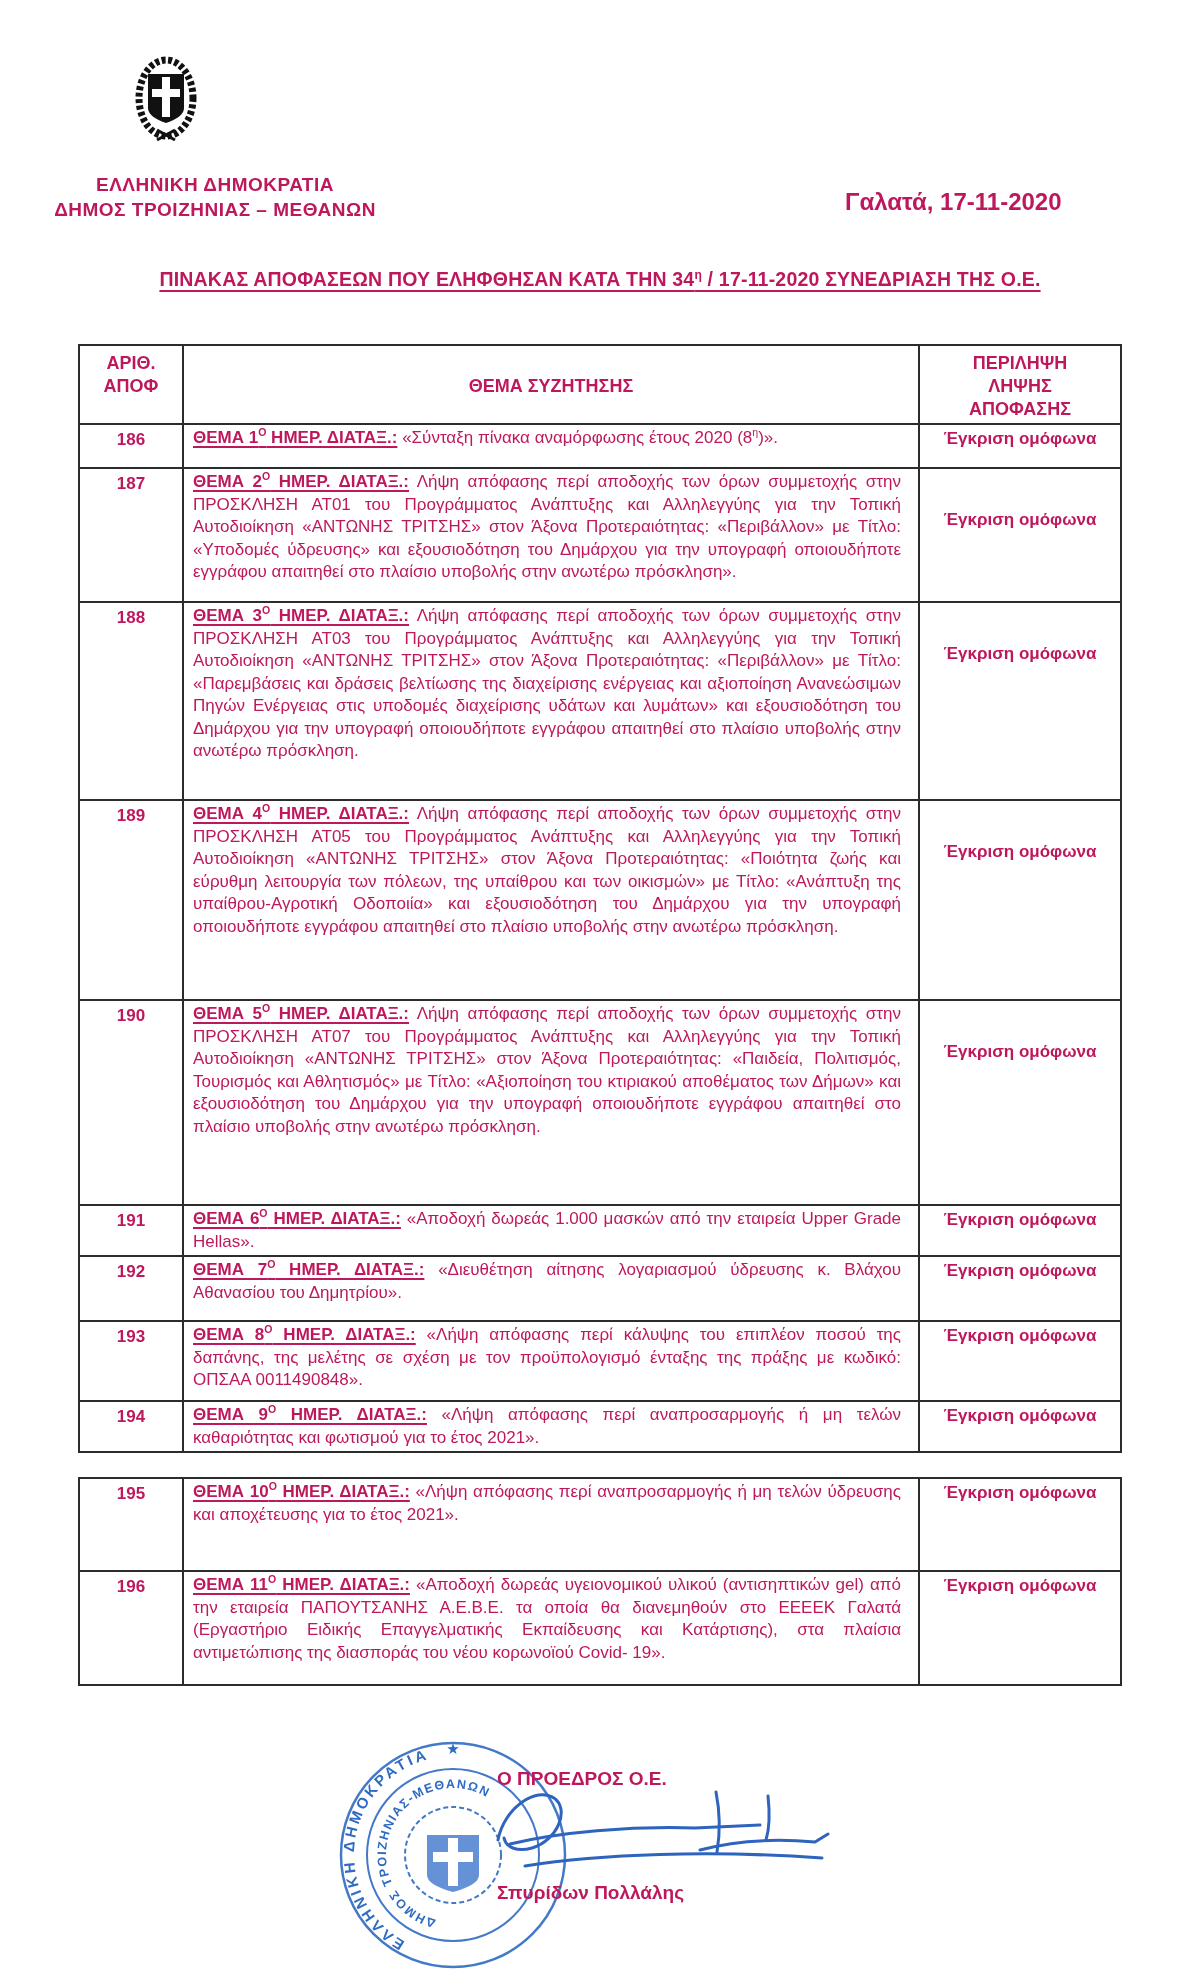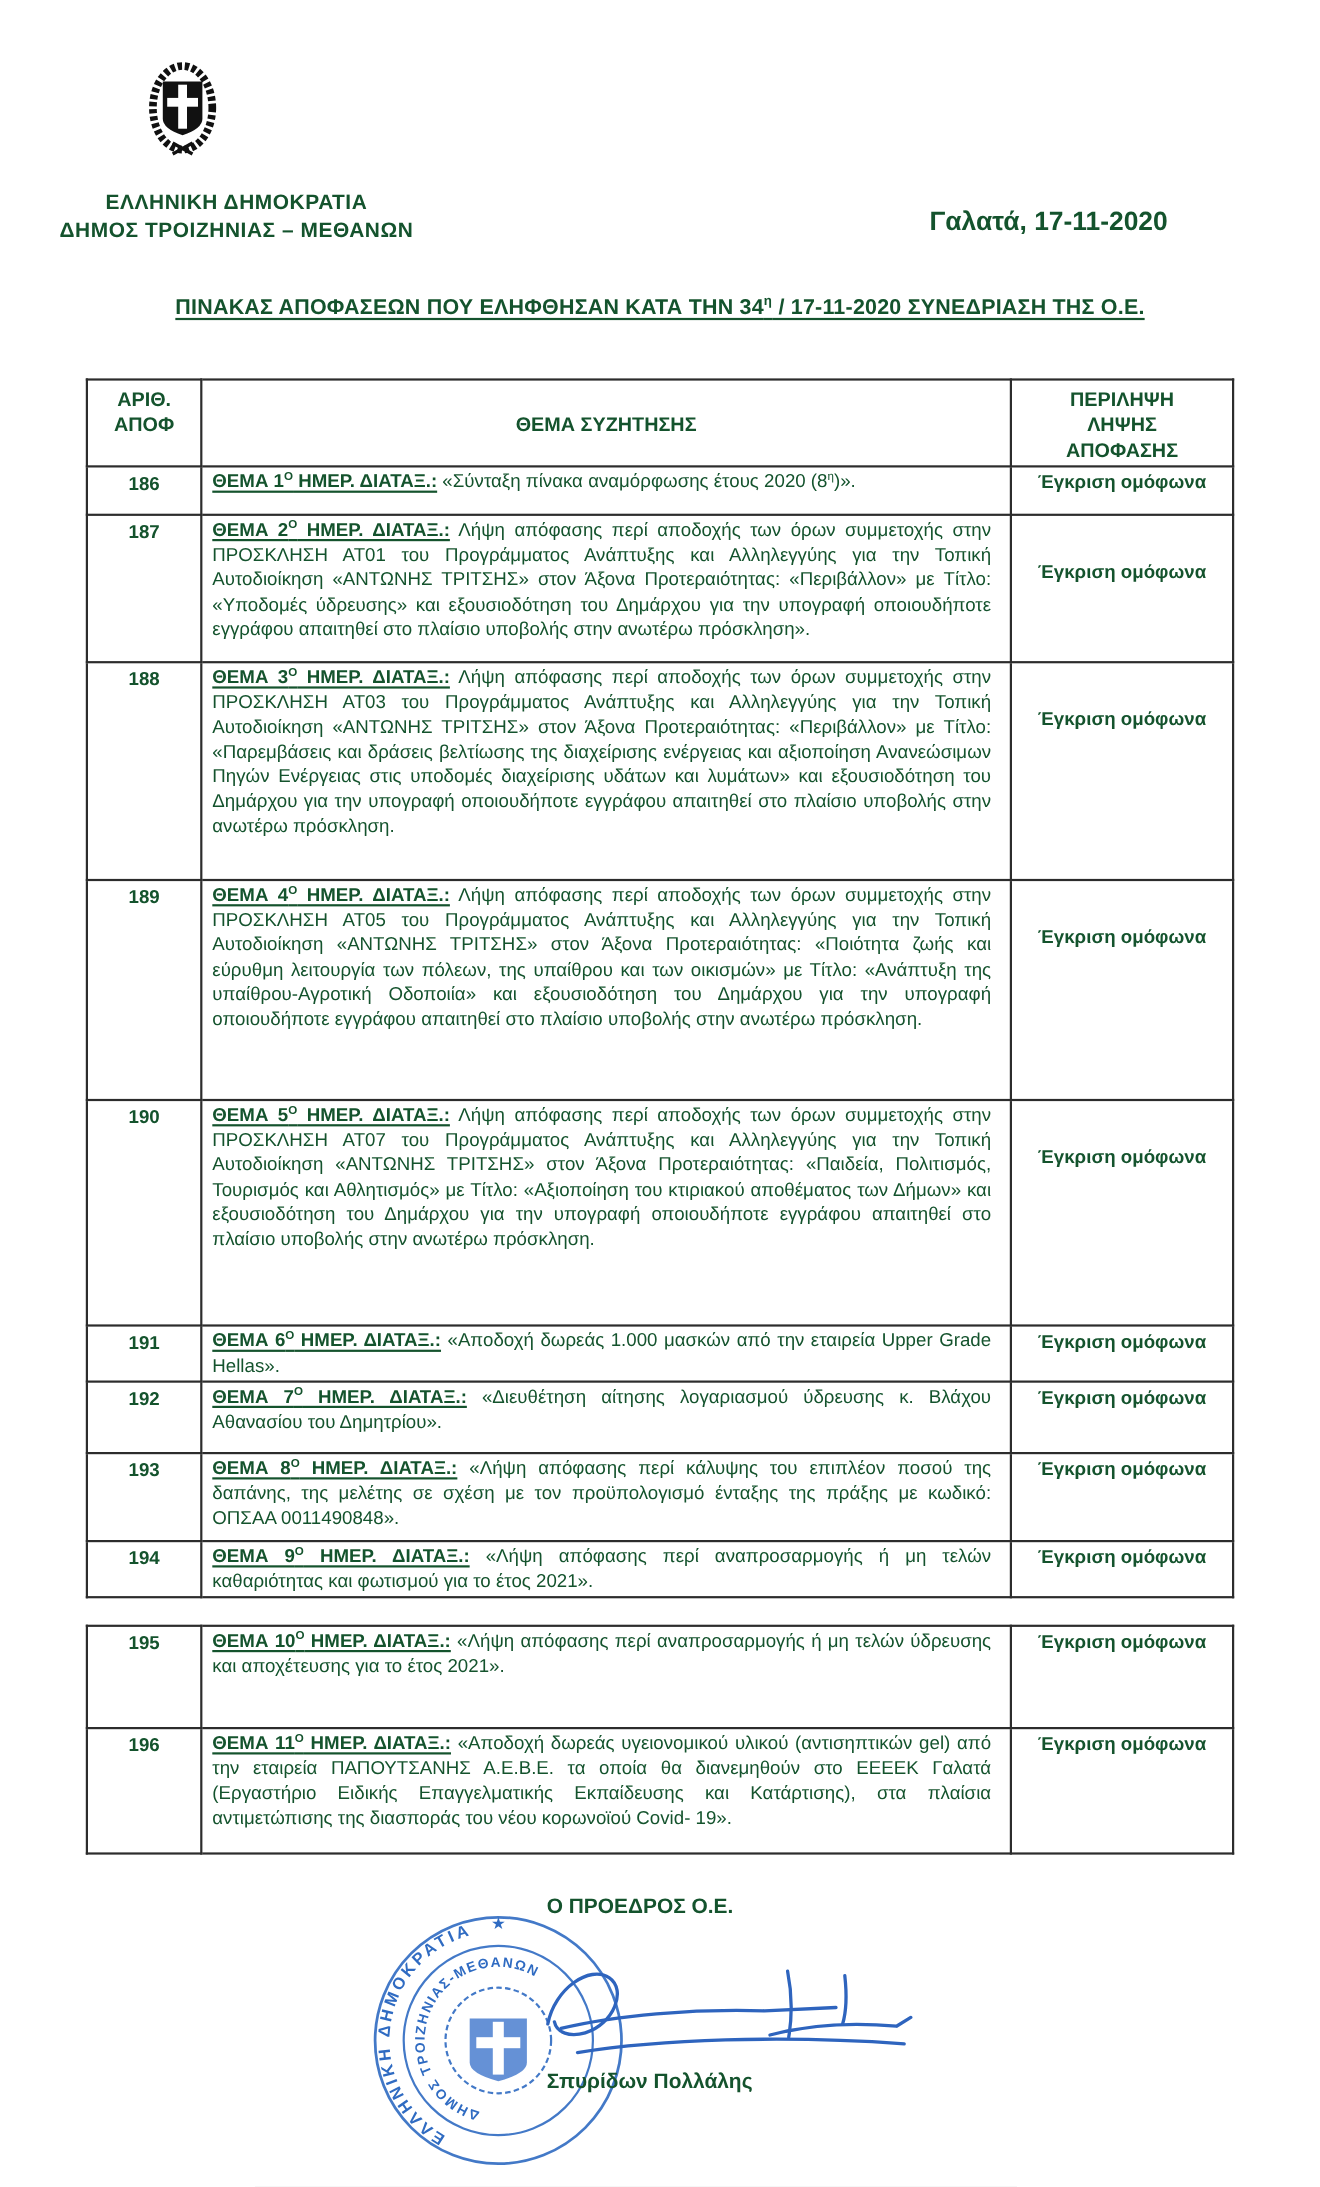--- a/index.html
+++ b/index.html
@@ -1,17 +1,17 @@
 <!DOCTYPE html>
 <html><head>
 <meta charset="utf-8">
 <style>
   html,body{margin:0;padding:0;background:#e8e8e8;}
   #page{position:relative;width:1200px;height:1988px;background:#ffffff;
-        font-family:"Liberation Sans","DejaVu Sans",sans-serif;color:#14532d;overflow:hidden;}
+        font-family:"Liberation Sans","DejaVu Sans",sans-serif;color:#be185d;overflow:hidden;}
   
   #emblem{position:absolute;left:133px;top:52px;width:66px;height:100px;}
   .org-block{position:absolute;left:40px;top:172px;width:350px;text-align:center;}
   .org-line{font-weight:bold;font-size:19px;line-height:25px;letter-spacing:.5px;white-space:nowrap;}
   #date-line{position:absolute;left:845px;top:188px;font-weight:bold;font-size:24px;white-space:nowrap;text-align:right;}
   #doc-title{position:absolute;left:0;top:268px;width:1200px;text-align:center;
              font-weight:bold;font-size:19.5px;letter-spacing:.2px;}
   #doc-title .t-inner{text-decoration:underline;text-underline-offset:4px;text-decoration-thickness:2px;}
   sup{font-size:.62em;line-height:0;}
   
@@ -21,21 +21,21 @@
   #table-2{top:1477px;}
   td,th{border:2px solid #2c2c2c;vertical-align:top;box-sizing:border-box;padding:2px 8px;background:#fff;}
   col.c-num{width:104px;} col.c-topic{width:736px;} col.c-sum{width:202px;}
   th{font-weight:bold;font-size:18px;text-align:center;padding-top:6px;line-height:23px;}
   td.num{font-weight:bold;text-align:center;padding-top:4px;}
   td.topic{text-align:justify;padding-left:9px;padding-right:17px;}
   td.topic .heading{font-weight:bold;text-decoration:underline;text-underline-offset:3px;text-decoration-thickness:2px;}
   td.sum{font-weight:bold;text-align:center;padding-top:3px;}
   td.sum.offset{padding-top:40px;}
   
-  #role-line{position:absolute;left:497px;top:1723px;font-weight:bold;font-size:19px;white-space:nowrap;}
+  #role-line{position:absolute;left:497px;top:1768px;font-weight:bold;font-size:19px;white-space:nowrap;}
   #signer-line{position:absolute;left:497px;top:1882px;font-weight:bold;font-size:19px;white-space:nowrap;}
   #stamp{position:absolute;left:330px;top:1732px;width:246px;height:246px;}
   #signature{position:absolute;left:470px;top:1778px;width:370px;height:110px;}
 </style>
 </head>
 <body>
 
 <div id="page">
 
   <svg id="emblem" viewBox="0 0 66 100">

